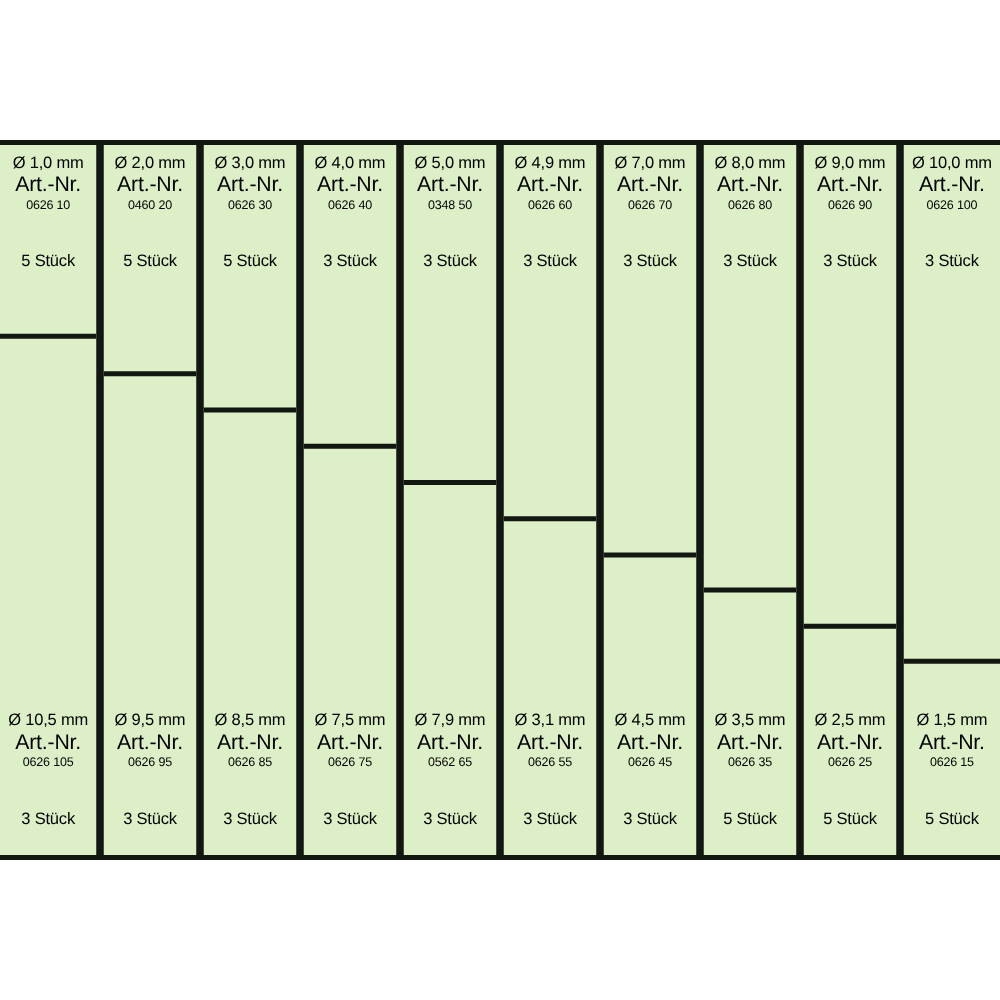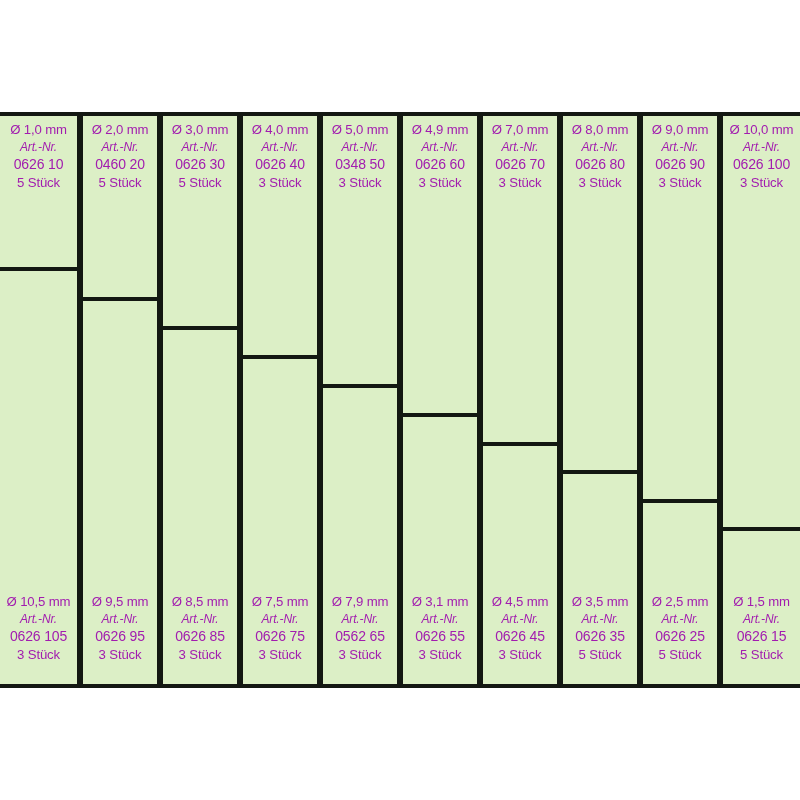--- a/index.html
+++ b/index.html
@@ -60,34 +60,34 @@
     right: 0;
     height: 4px;
     background: #131712;
   }
 
   .label {
     width: 100%;
     box-sizing: border-box;
     padding: 3px 2px 4px 2px;
     text-align: center;
-    color: #a21caf;
+    color: #000000;
     font-size: 13.2px;
     line-height: 17.5px;
     letter-spacing: -0.15px;
     white-space: nowrap;
   }
   .label.top    { padding-top: 5px; }
   .label.bottom { padding-bottom: 21px; }
 
   .label .line { display: block; }
   .label .dia  { font-size: 13.2px; }
-  .label .art  { font-size: 12px; font-style: italic; }
-  .label .num  { font-size: 14px; }
-  .label .qty  { font-size: 13.2px; }
+  .label .art  { font-size: 17px; }
+  .label .num  { font-size: 10px; }
+  .label .qty  { font-size: 13.2px; margin-top: 26px; }
 </style>
 </head>
 <body>
 
 <div id="stage">
   <div id="case">
       <div class="column edge-left">
         <div class="label top">
           <span class="line dia">Ø 1,0 mm</span>
           <span class="line art">Art.-Nr.</span>

